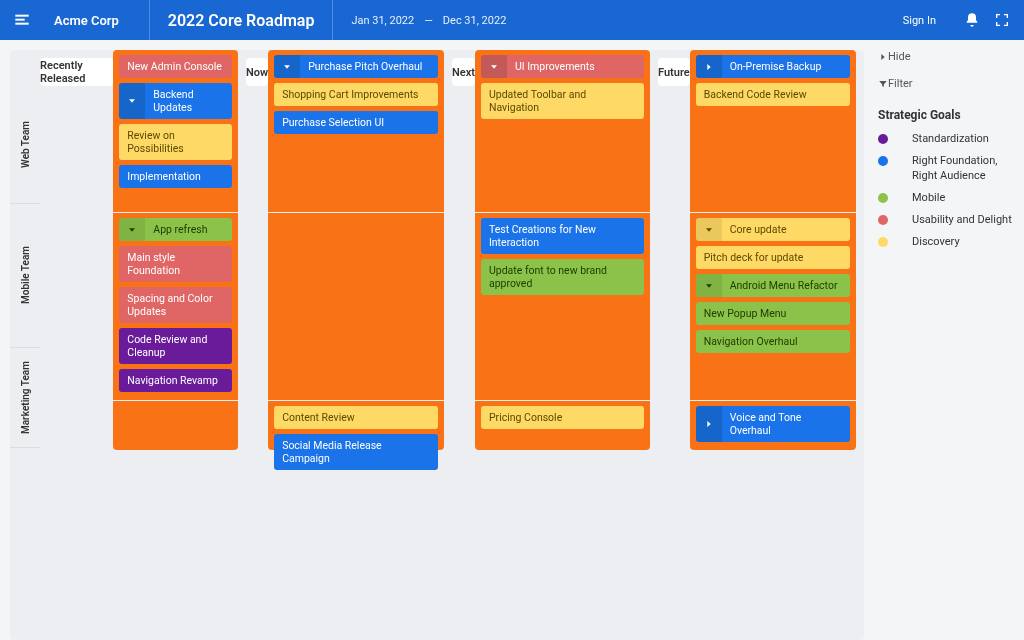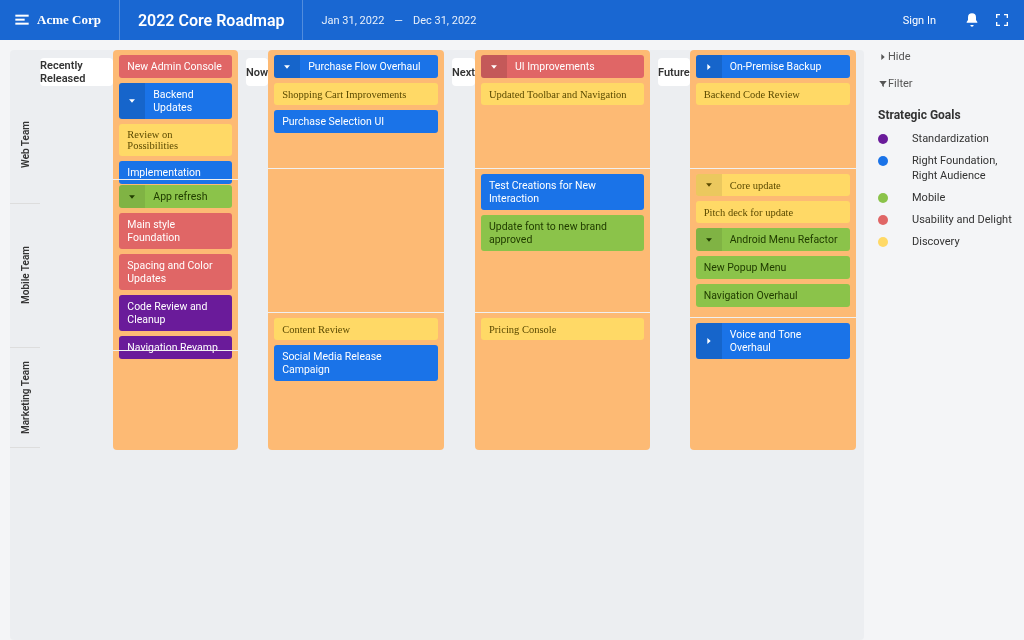--- a/index.html
+++ b/index.html
@@ -1,18 +1,18 @@
 <!DOCTYPE html>
 <html><head>
 <meta charset="utf-8">
 <style>
   * { box-sizing: border-box; margin: 0; padding: 0; }
   html, body { width: 1024px; height: 640px; overflow: hidden; font-family: -apple-system, BlinkMacSystemFont, "Segoe UI", Roboto, Arial, sans-serif; background: #f4f5f7; }
   .topbar { height: 40px; background: #1967d2; color: #fff; display: flex; align-items: center; padding: 0 14px; font-size: 12px; }
-  .brand { display: flex; align-items: center; gap: 7px; font-weight: 600; font-size: 13px; padding-right: 18px; border-right: 1px solid rgba(255,255,255,0.25); height: 100%; font-family: Liberation Serif, serif; }
+  .brand { display: flex; align-items: center; gap: 24px; font-weight: 600; font-size: 13px; padding-right: 30px; border-right: 1px solid rgba(255,255,255,0.25); height: 100%; }
   .brand svg { flex: none; }
   .doc-title { padding: 0 18px; font-weight: 600; font-size: 16px; border-right: 1px solid rgba(255,255,255,0.25); height: 100%; display: flex; align-items: center; }
   .date-range { padding: 0 18px; font-size: 11px; opacity: 0.9; display: flex; gap: 10px; align-items: center; }
   .top-spacer { flex: 1; }
   .signin { font-size: 11px; margin-right: 14px; cursor: pointer; }
   .top-icon { width: 16px; height: 16px; margin-left: 14px; cursor: pointer; fill: #fff; }
   .workspace { display: flex; height: 600px; }
   .board-wrap { flex: 1; padding: 10px 10px 0 10px; overflow: hidden; }
   .board { background: #eceef1; border-radius: 4px; height: 590px; display: flex; }
   .rowlabels { width: 30px; display: flex; flex-direction: column; }
@@ -21,28 +21,28 @@
   .rowlabel.web { height: 118px; }
   .rowlabel.mobile { height: 144px; }
   .rowlabel.marketing { height: 100px; }
   .columns { flex: 1; display: flex; gap: 8px; padding-right: 8px; }
   .col { flex: 1; display: flex; flex-direction: row; }
   .col-head { background: #fff; height: 28px; margin-top: 8px; border-radius: 4px; font-size: 11px; font-weight: 600; display: flex; align-items: center; justify-content: center; color: #333; }
   .section { padding: 5px 6px; }
   .section.web { min-height: 118px; }
   .section.mobile { min-height: 144px; border-top: 1px solid #f0f0f0; }
   .section.marketing { min-height: 100px; border-top: 1px solid #f0f0f0; }
-  .col-body-wrap { background:#fdba74; border-radius:4px; display:flex; flex-direction:column; height: 400px; }
+  .col-body-wrap { background:#f97316; border-radius:4px; display:flex; flex-direction:column; height: 400px; gap: 44px; }
   .card { border-radius: 3px; font-size: 10.5px; color: #fff; margin-bottom: 5px; display: flex; align-items: center; min-height: 22px; overflow: hidden; cursor: pointer; }
   .card .chev { width: 26px; align-self: stretch; display:flex; align-items:center; justify-content:center; background: rgba(0,0,0,0.12); flex:none; }
   .card .chev svg { width:10px; height:10px; fill:#fff; }
   .card .lbl { padding: 5px 8px; flex:1; }
   .c-red { background: #e06666; }
   .c-blue { background: #1a73e8; }
-  .c-yellow { background: #ffd966; color: #5b4a00; font-family: Liberation Serif, serif; }
+  .c-yellow { background: #ffd966; color: #5b4a00; }
   .c-yellow .chev { background: rgba(0,0,0,0.08); }
   .c-yellow .chev svg { fill:#5b4a00; }
   .c-green { background: #8bc34a; color:#213d00; }
   .c-green .chev svg { fill:#213d00; }
   .c-green .chev { background: rgba(0,0,0,0.08); }
   .c-purple { background: #6a1b9a; justify-content: flex-end; }
   .sidebar { width: 150px; padding: 10px 12px 0 4px; font-size: 11px; color: #333; }
   .side-row { display:flex; align-items:center; margin-bottom: 14px; color:#555; cursor:pointer; }
   .side-row svg { width:10px; height:10px; fill:#555; }
   .goals-title { font-weight: 700; font-size: 12px; margin: 18px 0 10px; }
@@ -144,21 +144,21 @@
               <span>Now</span>
             </div>
     <div class="col-body-wrap">
       <div class="section web">
                 <div class="card c-blue">
                   <span class="chev">
                     <svg viewBox="0 0 24 24">
                       <path d="M5 8l7 8 7-8z"></path>
                     </svg>
                   </span>
-                  <span class="lbl">Purchase Flow Overhaul</span>
+                  <span class="lbl">Purchase Pitch Overhaul</span>
                 </div>
                 <div class="card c-yellow">
                   <span class="lbl">Shopping Cart Improvements</span>
                 </div>
                 <div class="card c-blue">
                   <span class="lbl">Purchase Selection UI</span>
                 </div>
               </div>
       <div class="section mobile"></div>
       <div class="section marketing">

